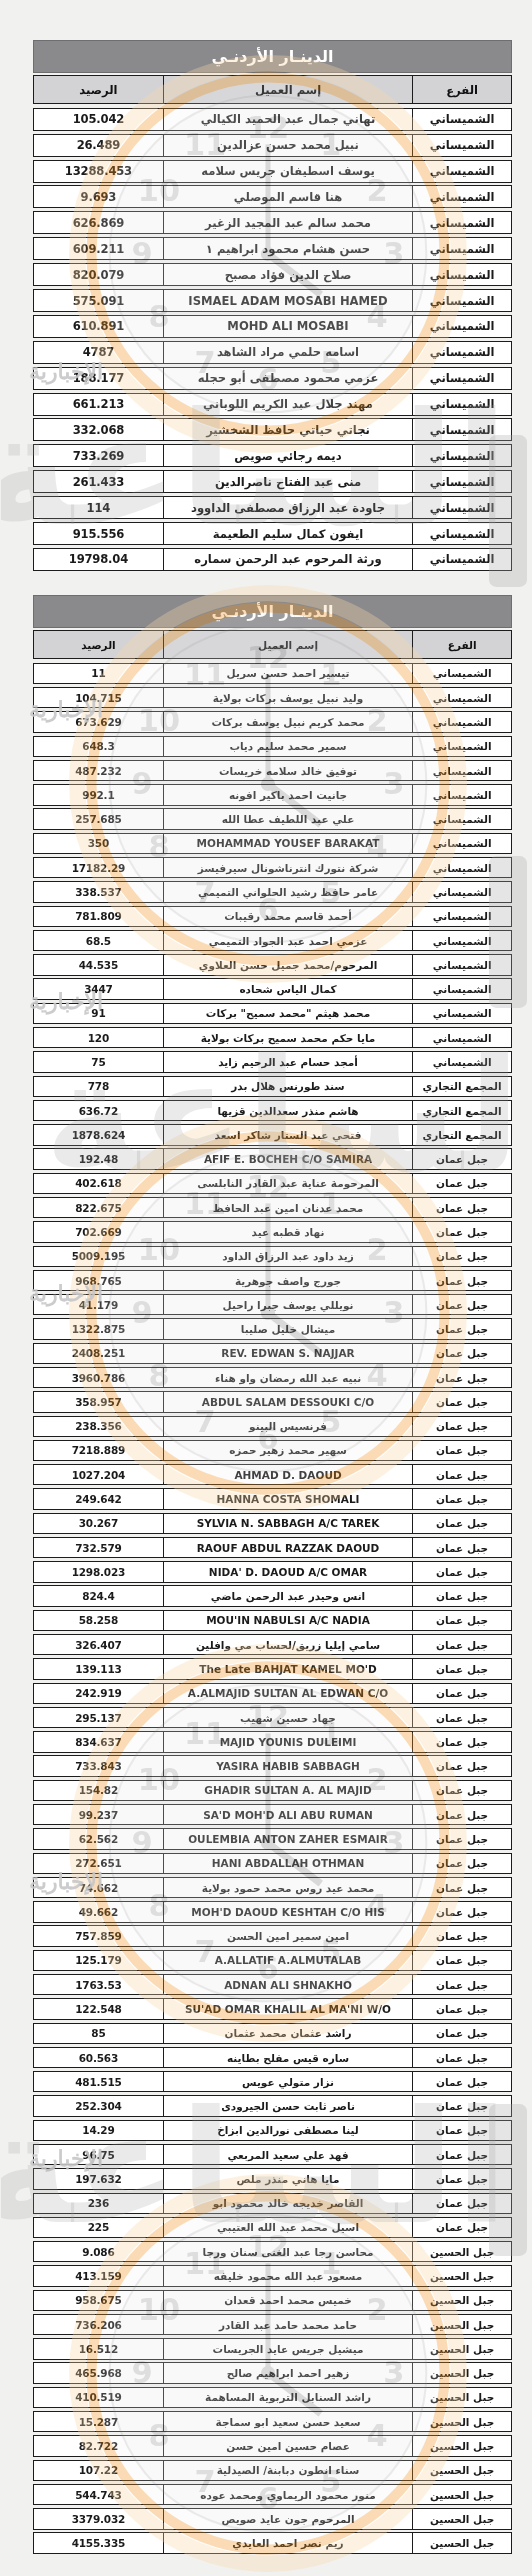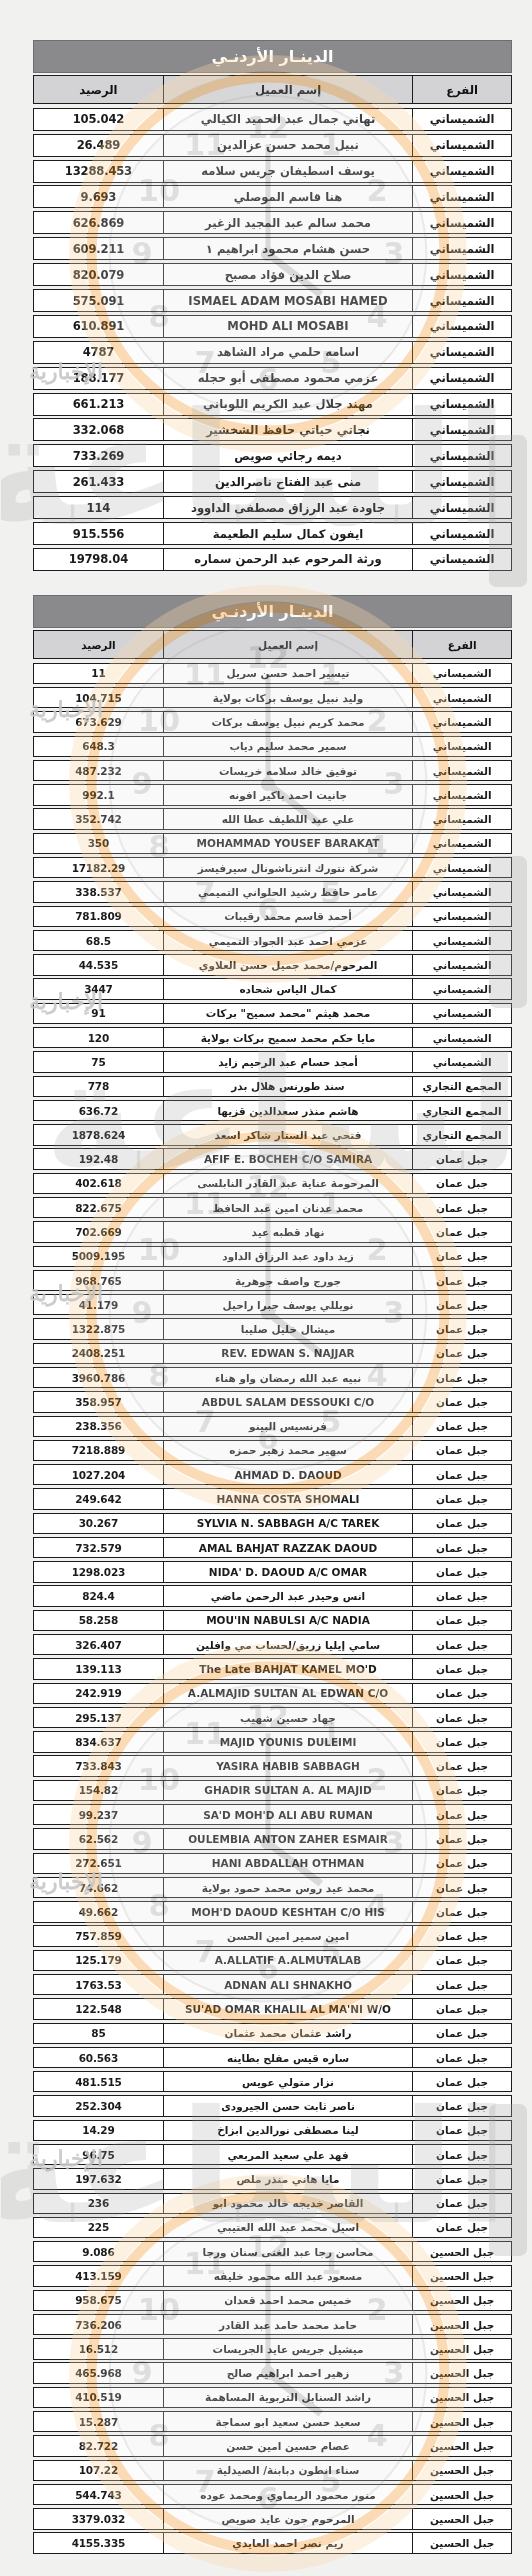--- a/index.html
+++ b/index.html
@@ -192,21 +192,21 @@
         <div class="cell balance">487.232</div>
       </div>
       <div class="row">
         <div class="cell branch">الشميساني</div>
         <div class="cell name">جانيت احمد باكير افونه</div>
         <div class="cell balance">992.1</div>
       </div>
       <div class="row">
         <div class="cell branch">الشميساني</div>
         <div class="cell name">علي عبد اللطيف عطا الله</div>
-        <div class="cell balance">352.742</div>
+        <div class="cell balance">257.685</div>
       </div>
       <div class="row">
         <div class="cell branch">الشميساني</div>
         <div class="cell name">MOHAMMAD YOUSEF BARAKAT</div>
         <div class="cell balance">350</div>
       </div>
       <div class="row">
         <div class="cell branch">الشميساني</div>
         <div class="cell name">شركة نتورك انترناشونال سيرفيسز</div>
         <div class="cell balance">17182.29</div>
@@ -341,21 +341,21 @@
         <div class="cell name">HANNA COSTA SHOMALI</div>
         <div class="cell balance">249.642</div>
       </div>
       <div class="row">
         <div class="cell branch">جبل عمان</div>
         <div class="cell name">SYLVIA N. SABBAGH A/C TAREK</div>
         <div class="cell balance">30.267</div>
       </div>
       <div class="row">
         <div class="cell branch">جبل عمان</div>
-        <div class="cell name">AMAL BAHJAT RAZZAK DAOUD</div>
+        <div class="cell name">RAOUF ABDUL RAZZAK DAOUD</div>
         <div class="cell balance">732.579</div>
       </div>
       <div class="row">
         <div class="cell branch">جبل عمان</div>
         <div class="cell name">NIDA' D. DAOUD A/C OMAR</div>
         <div class="cell balance">1298.023</div>
       </div>
       <div class="row">
         <div class="cell branch">جبل عمان</div>
         <div class="cell name">انس وحيدر عبد الرحمن ماضي</div>

